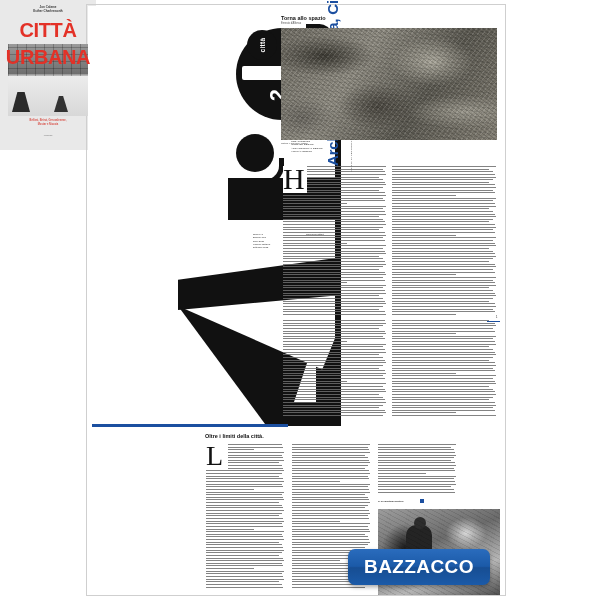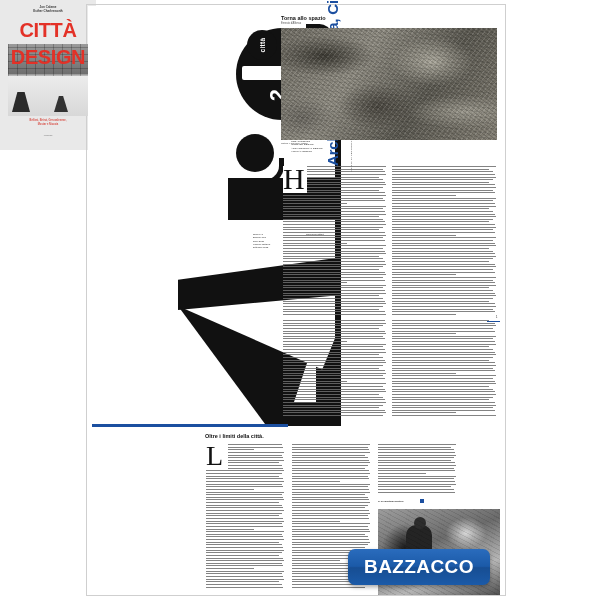--- a/index.html
+++ b/index.html
@@ -441,21 +441,21 @@
 
   <div id="book">
     <div id="book-authors">Jon Calame<br>Esther Charlesworth</div>
     <div id="book-title">CITTÀ</div>
     <div id="book-photo">
       <div class="bp"></div>
       <div class="bpwall"></div>
       <div class="bp2"></div>
       <div class="bp3"></div>
     </div>
-    <div id="book-title-over">DESIGN</div>
+    <div id="book-title-over">URBANA</div>
     <div id="book-sub">Belfast, Beirut, Gerusalemme,<br>Mostar e Nicosia</div>
     <div id="book-pub">Medusa</div>
   </div>
 
   <div id="art2-title" class="blk">Oltre i limiti della città.</div>
 
   <div id="b-col1" class="copy">
       <div class="ln s2"></div>
       <div class="ln s3"></div>
       <div class="ln s5"></div>

